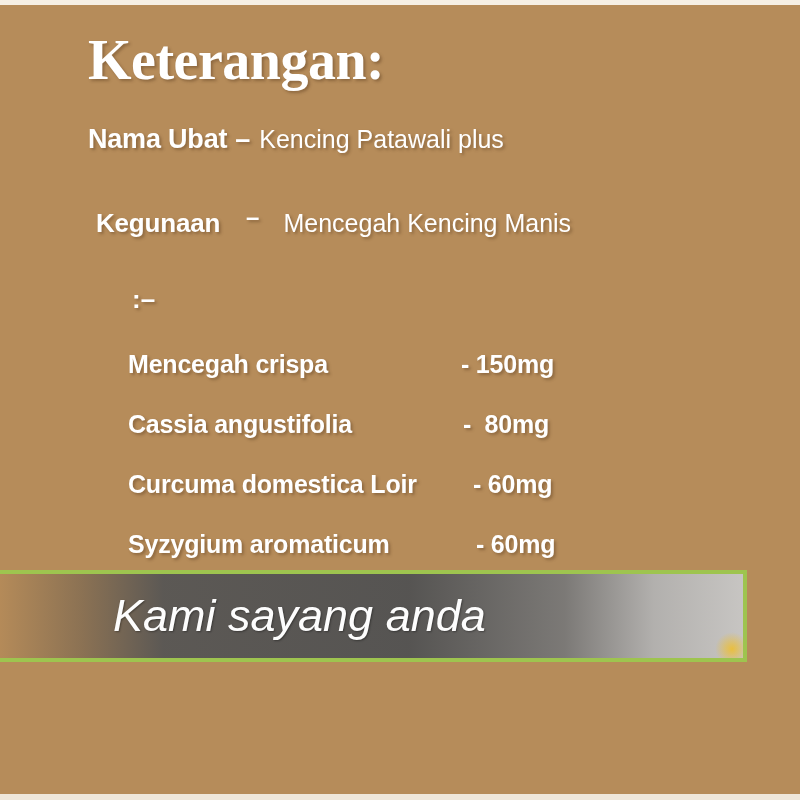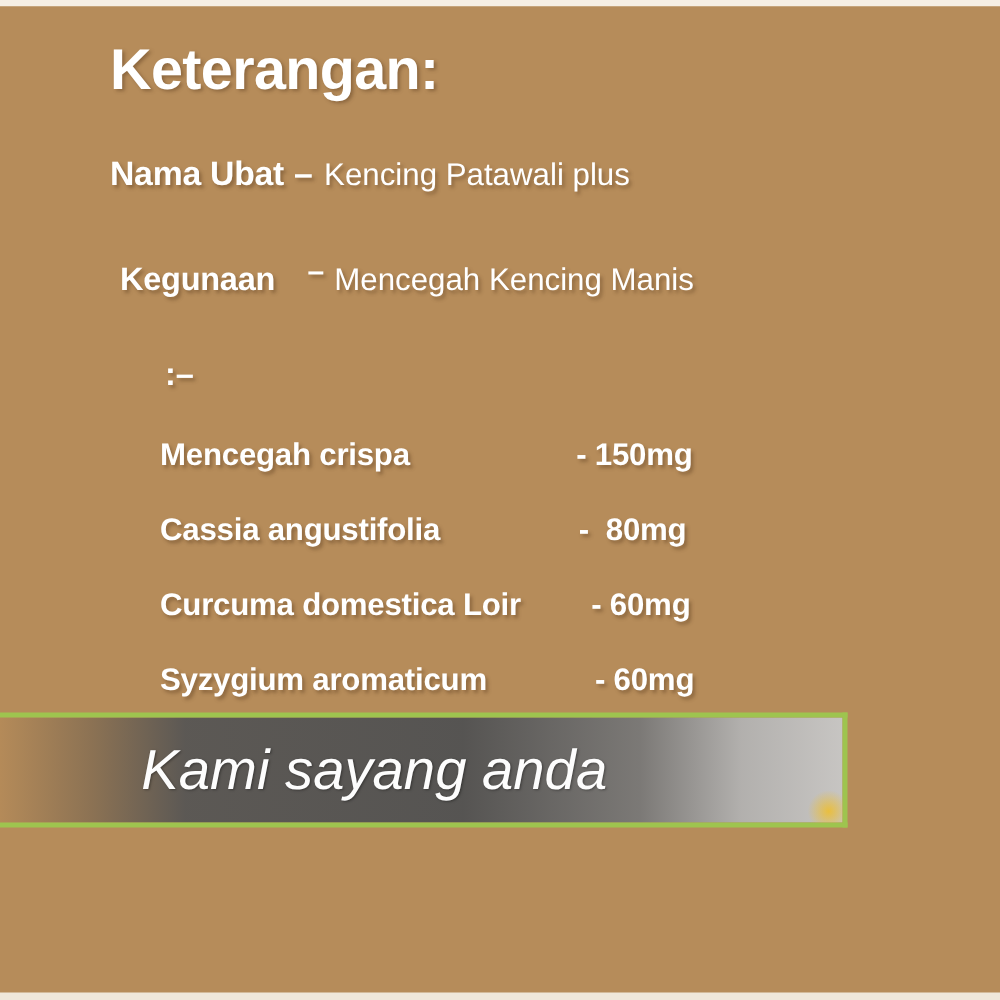--- a/index.html
+++ b/index.html
@@ -32,23 +32,24 @@
     color: #ffffff;
     text-shadow: 2px 2px 3px rgba(90, 60, 30, 0.45);
     white-space: pre;
   }
 
   
   #title {
     position: absolute;
     left: 88px;
     top: 28px;
-    font-size: 46px;
+    font-size: 56px;
     font-weight: 700;
     letter-spacing: -0.5px;
+    font-family: Liberation Serif, serif;
   }
 
   
   .field-row {
     position: absolute;
     display: flex;
     align-items: baseline;
   }
   .field-label {
     font-weight: 700;
@@ -65,21 +66,21 @@
   #row-nama .field-sep { margin-left: 8px; font-size: 27px; }
   #row-nama .field-value { margin-left: 9px; font-size: 25px; font-weight: 500; }
 
   #row-kegunaan { left: 96px; top: 208px; font-size: 26px; }
   #row-kegunaan .field-sep {
     margin-left: 26px;
     font-size: 24px;
     position: relative;
     top: -7px;
   }
-  #row-kegunaan .field-value { margin-left: 8px; font-size: 25px; font-weight: 500; }
+  #row-kegunaan .field-value { margin-left: 24px; font-size: 25px; font-weight: 500; }
 
   #row-ramuan { left: 96px; top: 284px; font-size: 26px; }
   #row-ramuan .field-sep { margin-left: 36px; font-size: 26px; }
 
   
   #ingredients {
     position: absolute;
     left: 128px;
     top: 350px;
     width: 560px;
@@ -106,21 +107,21 @@
   .ingredient-row:nth-child(1) .ingredient-dose { left: 333px; }
   .ingredient-row:nth-child(2) .ingredient-dose { left: 335px; }
   .ingredient-row:nth-child(3) .ingredient-dose { left: 345px; }
   .ingredient-row:nth-child(4) .ingredient-dose { left: 348px; }
 
   
   #banner {
     position: absolute;
     left: 0px;
     top: 570px;
-    width: 678px;
+    width: 747px;
     height: 92px;
     box-sizing: border-box;
     border: 4px solid #9ec44f;
     border-left: 0;
     background:
       linear-gradient(
         to right,
         rgba(150, 110, 66, 0.05) 0%,
         rgba(104, 92, 78, 0.55) 11%,
         rgba(84, 84, 84, 0.92) 22%,

